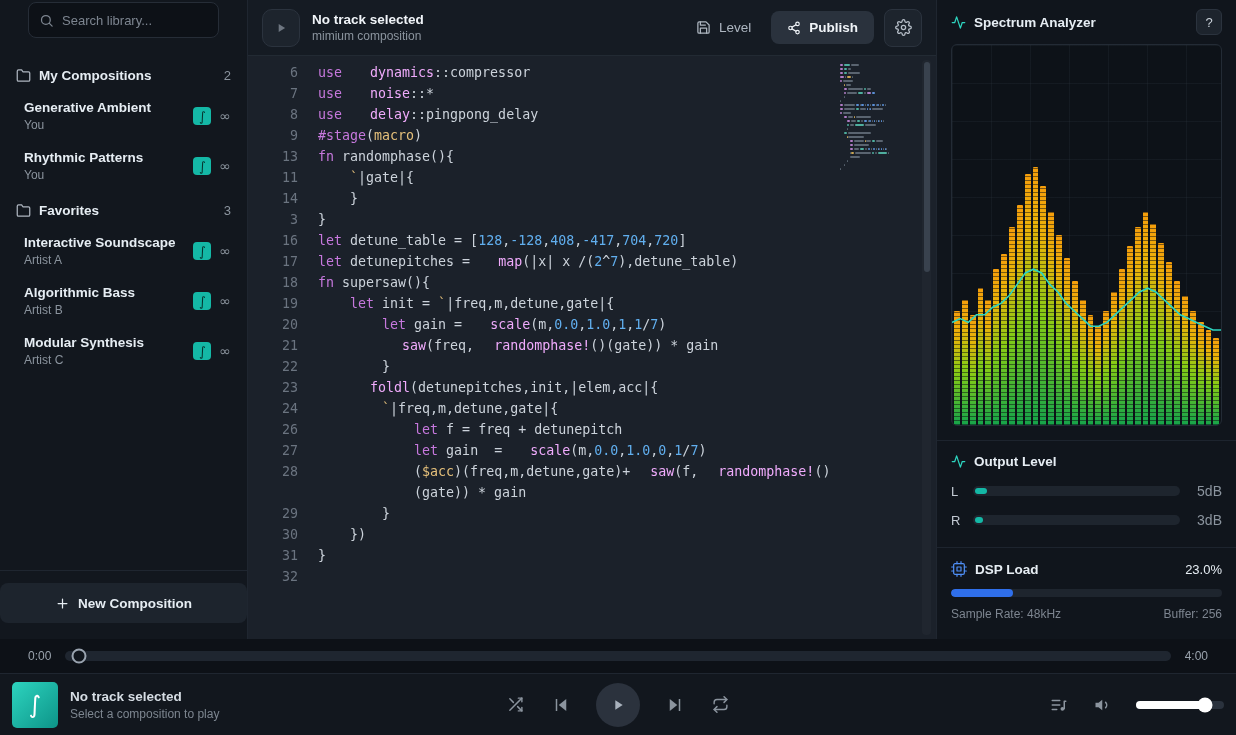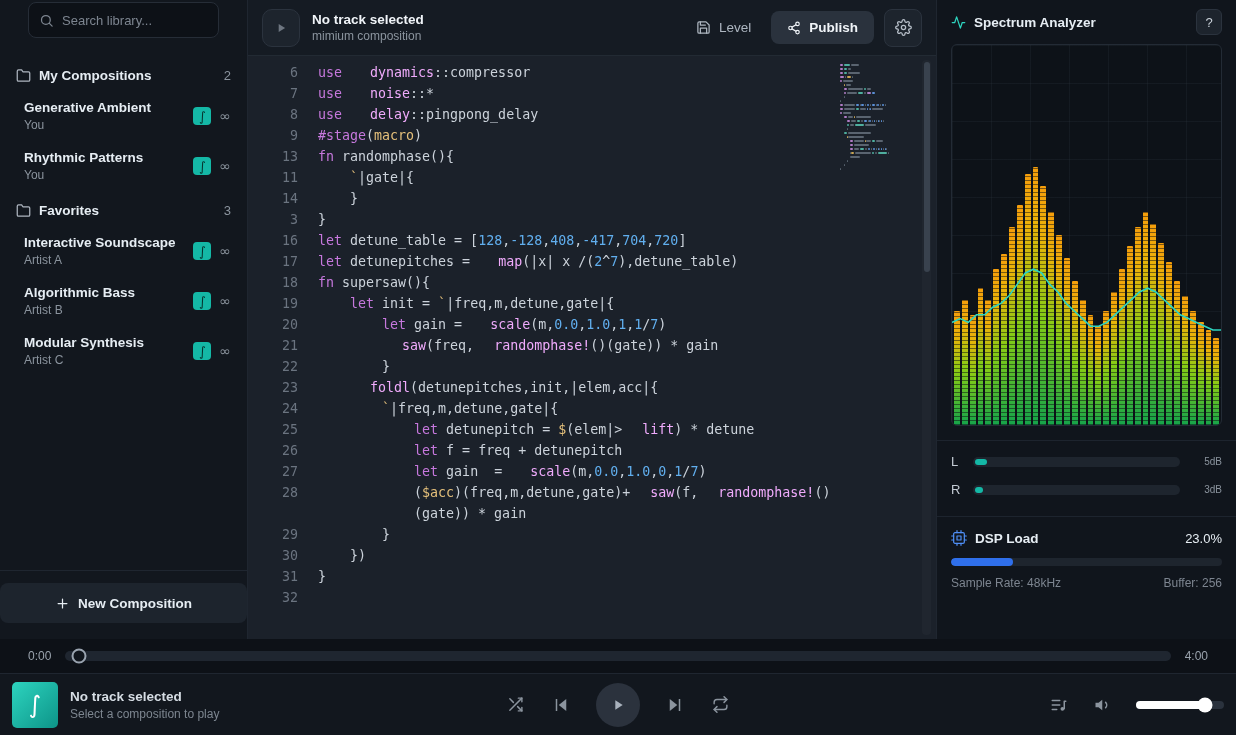--- a/index.html
+++ b/index.html
@@ -88,21 +88,21 @@
   .spec-bar { flex:1; border-radius:1px; position:relative; overflow:hidden; }
   .spec-bar::after { content:""; position:absolute; inset:0;
     background:repeating-linear-gradient(to top, rgba(8,12,18,.5) 0 1px, transparent 1px 4px); }
   #spectrum-line { position:absolute; inset:0; width:100%; height:100%; }
   .output-section { margin-top:14px; border-top:1px solid #1d242e; padding:13px 14px 6px; }
   .sec-head { display:flex; align-items:center; gap:8px; margin-bottom:14px; }
   .level-row { display:flex; align-items:center; gap:10px; margin-bottom:13px; }
   .lv-label { width:12px; color:#c3cad3; font-size:13px; }
   .level-track { flex:1; height:10px; border-radius:5px; background:#1e252e; position:relative; overflow:hidden; }
   .level-fill { position:absolute; left:2px; top:2px; bottom:2px; border-radius:3px; background:#14b8a6; }
-  .lv-val { width:32px; text-align:right; color:#8b949e; font-size:10px; }
+  .lv-val { width:32px; text-align:right; color:#8b949e; font-size:14px; }
   .dsp-section { border-top:1px solid #1d242e; padding:13px 14px; }
   .dsp-head { display:flex; align-items:center; gap:8px; margin-bottom:12px; }
   .dsp-val { margin-left:auto; font-size:13px; color:#e6edf3; }
   .dsp-track { height:8px; border-radius:4px; background:#1e252e; overflow:hidden; }
   .dsp-fill { height:100%; border-radius:4px; background:#2f6feb; }
   .dsp-foot { display:flex; justify-content:space-between; color:#7d8590; font-size:12px; margin-top:10px; }
 
   
   .bottom { grid-column:1/4; grid-row:2; background:#0d1117; display:flex; flex-direction:column; }
   .timeline { height:34px; flex:none; display:flex; align-items:center; padding:0 28px; }
@@ -286,21 +286,20 @@
           <div class="code-line"><span class="ln">3</span><span><span class="t-tx">}</span></span></div>
           <div class="code-line"><span class="ln">16</span><span><span class="t-kw">let </span><span class="t-tx">detune_table = [</span><span class="t-num">128</span><span class="t-tx">,</span><span class="t-num">-128</span><span class="t-tx">,</span><span class="t-num">408</span><span class="t-tx">,</span><span class="t-num">-417</span><span class="t-tx">,</span><span class="t-num">704</span><span class="t-tx">,</span><span class="t-num">720</span><span class="t-tx">]</span></span></div>
           <div class="code-line"><span class="ln">17</span><span><span class="t-kw">let </span><span class="t-tx">detunepitches = </span><span class="t-fn">map</span><span class="t-tx">(|x| x /(</span><span class="t-num">2</span><span class="t-tx">^</span><span class="t-num">7</span><span class="t-tx">),detune_table)</span></span></div>
           <div class="code-line"><span class="ln">18</span><span><span class="t-kw">fn </span><span class="t-tx">supersaw(){</span></span></div>
           <div class="code-line"><span class="ln">19</span><span><span class="t-tx">    </span><span class="t-kw">let </span><span class="t-tx">init = </span><span class="t-str">`</span><span class="t-tx">|freq,m,detune,gate|{</span></span></div>
           <div class="code-line"><span class="ln">20</span><span><span class="t-tx">        </span><span class="t-kw">let </span><span class="t-tx">gain = </span><span class="t-fn">scale</span><span class="t-tx">(m,</span><span class="t-num">0.0</span><span class="t-tx">,</span><span class="t-num">1.0</span><span class="t-tx">,</span><span class="t-num">1</span><span class="t-tx">,</span><span class="t-num">1</span><span class="t-tx">/</span><span class="t-num">7</span><span class="t-tx">)</span></span></div>
           <div class="code-line"><span class="ln">21</span><span><span class="t-tx">        </span><span class="t-fn">saw</span><span class="t-tx">(freq,</span><span class="t-fn">randomphase!</span><span class="t-tx">()(gate)) * gain</span></span></div>
           <div class="code-line"><span class="ln">22</span><span><span class="t-tx">        }</span></span></div>
           <div class="code-line"><span class="ln">23</span><span><span class="t-tx">    </span><span class="t-fn">foldl</span><span class="t-tx">(detunepitches,init,|elem,acc|{</span></span></div>
           <div class="code-line"><span class="ln">24</span><span><span class="t-tx">        </span><span class="t-str">`</span><span class="t-tx">|freq,m,detune,gate|{</span></span></div>
-          <div class="code-line"><span class="ln">25</span><span><span class="t-tx">            </span><span class="t-kw">let </span><span class="t-tx">detunepitch = </span><span class="t-str">$</span><span class="t-tx">(elem|&gt;</span><span class="t-fn">lift</span><span class="t-tx">) * detune</span></span></div>
           <div class="code-line"><span class="ln">26</span><span><span class="t-tx">            </span><span class="t-kw">let </span><span class="t-tx">f = freq + detunepitch</span></span></div>
           <div class="code-line"><span class="ln">27</span><span><span class="t-tx">            </span><span class="t-kw">let </span><span class="t-tx">gain  = </span><span class="t-fn">scale</span><span class="t-tx">(m,</span><span class="t-num">0.0</span><span class="t-tx">,</span><span class="t-num">1.0</span><span class="t-tx">,</span><span class="t-num">0</span><span class="t-tx">,</span><span class="t-num">1</span><span class="t-tx">/</span><span class="t-num">7</span><span class="t-tx">)</span></span></div>
           <div class="code-line"><span class="ln">28</span><span><span class="t-tx">            (</span><span class="t-str">$acc</span><span class="t-tx">)(freq,m,detune,gate)+</span><span class="t-fn">saw</span><span class="t-tx">(f,</span><span class="t-fn">randomphase!</span><span class="t-tx">()</span></span></div>
           <div class="code-line"><span class="ln"></span><span><span class="t-tx">            (gate)) * gain</span></span></div>
           <div class="code-line"><span class="ln">29</span><span><span class="t-tx">        }</span></span></div>
           <div class="code-line"><span class="ln">30</span><span><span class="t-tx">    })</span></span></div>
           <div class="code-line"><span class="ln">31</span><span><span class="t-tx">}</span></span></div>
           <div class="code-line"><span class="ln">32</span><span></span></div>
         </div>
       <div class="minimap" id="minimap">
@@ -543,20 +542,28 @@
           <div class="spec-bar" style="height: 27%; background: linear-gradient(to top, rgb(22, 163, 74), rgb(132, 204, 22) 45%, rgb(234, 179, 8) 78%, rgb(245, 158, 11) 100%);"></div>
           <div class="spec-bar" style="height: 25%; background: linear-gradient(to top, rgb(22, 163, 74), rgb(132, 204, 22) 45%, rgb(234, 179, 8) 78%, rgb(245, 158, 11) 100%);"></div>
           <div class="spec-bar" style="height: 23%; background: linear-gradient(to top, rgb(22, 163, 74), rgb(132, 204, 22) 45%, rgb(234, 179, 8) 78%, rgb(245, 158, 11) 100%);"></div>
         </div>
       <svg id="spectrum-line" viewBox="0 0 100 100" preserveAspectRatio="none">
         <polyline id="spec-polyline" fill="none" stroke-width="1.6" vector-effect="non-scaling-stroke" points="0.00,73.00 3.03,72.00 6.06,73.00 9.09,71.00 12.12,71.00 15.15,69.00 18.18,68.00 21.21,66.00 24.24,63.00 27.27,60.00 30.30,59.00 33.33,60.00 36.36,63.00 39.39,65.00 42.42,68.00 45.45,70.00 48.48,72.00 51.52,74.00 54.55,74.00 57.58,73.00 60.61,71.00 63.64,69.00 66.67,67.00 69.70,65.00 72.73,64.00 75.76,65.00 78.79,67.00 81.82,69.00 84.85,71.00 87.88,72.00 90.91,73.00 93.94,74.00 96.97,75.00 100.00,75.00" stroke="#2dd4bf"></polyline>
       </svg>
     </div>
 
     <div class="output-section">
+      <div class="sec-head">
+        <span class="icon teal">
+          <svg class="fico" width="15" height="15" viewBox="0 0 24 24">
+              <path d="M22 12h-4l-3 9L9 3l-3 9H2"></path>
+            </svg>
+        </span>
+        <span class="panel-title">Output Level</span>
+      </div>
       <div class="level-row">
         <span class="lv-label">L</span>
         <div class="level-track">
             <div class="level-fill" id="lfill0" style="width: 6%;"></div>
           </div>
         <span class="lv-val">5dB</span>
       </div>
       <div class="level-row">
         <span class="lv-label">R</span>
         <div class="level-track">

